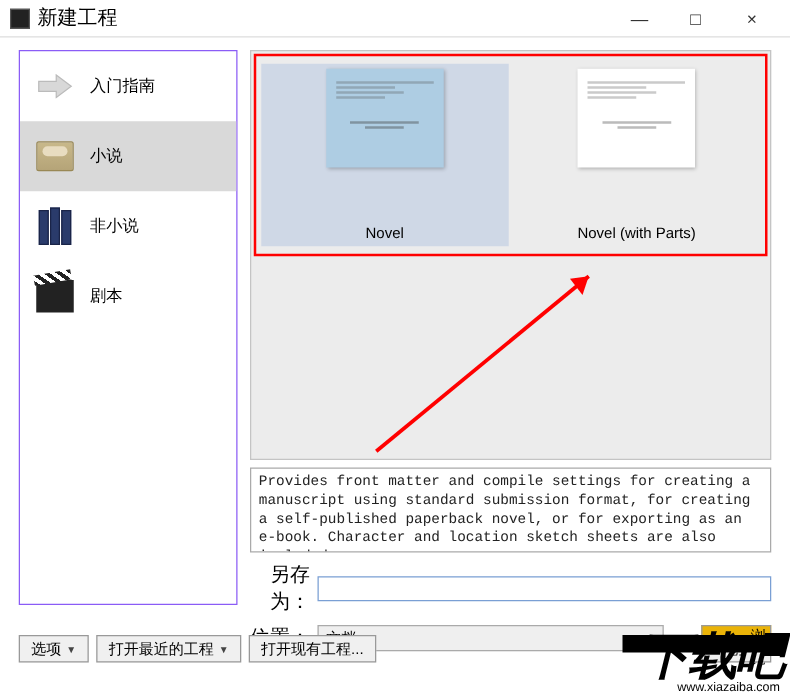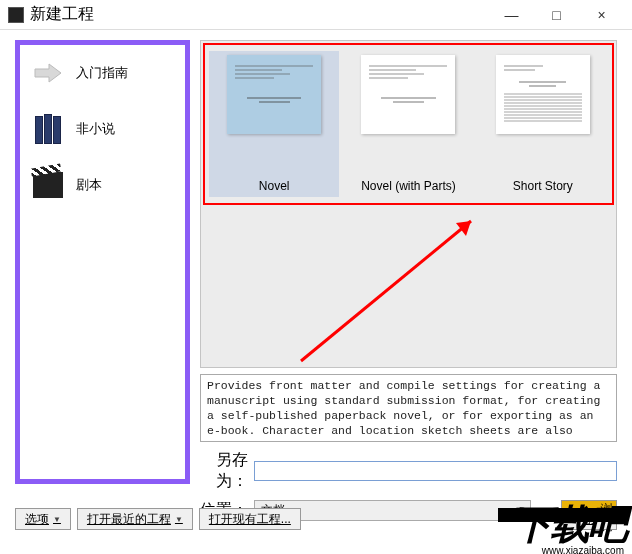--- a/index.html
+++ b/index.html
@@ -6,21 +6,21 @@
   body { font-family: "Microsoft YaHei", "Segoe UI", sans-serif; font-size: 12px; background: #fff; width: 632px; height: 554px; position: relative; overflow: hidden; }
   
   .titlebar { height: 30px; display: flex; align-items: center; padding: 0 8px; background: #fff; border-bottom: 1px solid #ddd; }
   .app-icon { width: 16px; height: 16px; background: #222; display: inline-block; margin-right: 6px; border: 1px solid #555; }
   .window-title { flex: 1; font-size: 16px; }
   .win-controls { display: flex; }
   .win-btn { width: 45px; height: 28px; display: flex; align-items: center; justify-content: center; font-size: 14px; color: #333; }
   
   .content { position: absolute; top: 30px; left: 0; right: 0; bottom: 0; }
   
-  .left-panel { position: absolute; left: 15px; top: 10px; width: 175px; bottom: 70px; border: 5px solid #8b5cf6; background: #fff; }
+  .left-panel { position: absolute; left: 15px; top: 10px; width: 175px; bottom: 70px; border: 1px solid #8b5cf6; background: #fff; }
   .nav-item { display: flex; align-items: center; height: 56px; padding: 0 10px; cursor: pointer; }
   .nav-item.selected { background: #d9d9d9; }
   .nav-icon { width: 36px; height: 36px; margin-right: 10px; display: flex; align-items: center; justify-content: center; flex-shrink: 0; }
   .nav-label { font-size: 13px; }
   
   .arrow-icon svg { width: 30px; height: 20px; }
   .blank-icon { background: #fff; border: 1px solid #ccc; width: 28px; height: 34px; }
   .novel-icon { background: linear-gradient(#c8b88a,#b5a478); width: 30px; height: 24px; border: 1px solid #998855; border-radius: 2px; position: relative; }
   .novel-icon::before { content:""; position:absolute; top:3px; left:4px; right:4px; height:8px; background:#e8dcc0; border-radius:6px; }
   .books-icon { display:flex; gap:1px; align-items:flex-end; }
@@ -47,21 +47,21 @@
   
   .desc-panel { margin-top: 6px; border: 1px solid #aaa; background: #fff; height: 68px; padding: 4px 6px; font-family: "Courier New", monospace; font-size: 11.5px; line-height: 1.3; color: #222; overflow: hidden; }
   
   .form-row { display: flex; align-items: center; margin-top: 8px; gap: 6px; }
   .form-label { width: 48px; text-align: right; font-size: 16px; }
   .text-input { flex: 1; height: 20px; border: 1px solid #7a9fd4; padding: 0 4px; font-size: 12px; }
   .combo { flex: 1; height: 21px; border: 1px solid #aaa; background: #efefef; display: flex; align-items: center; padding: 0 6px; justify-content: space-between; font-size: 12px; margin-right: 24px; }
   .combo .chev { font-size: 10px; color: #555; }
   .browse-btn { width: 56px; height: 21px; border: 1px solid #999; background: #eab308; font-size: 12px; padding-left: 35px; }
   
-  .bottom-bar { position: absolute; left: 15px; right: 15px; bottom: 24px; display: flex; align-items: flex-start; gap: 6px; text-decoration: underline; }
+  .bottom-bar { position: absolute; left: 15px; right: 15px; bottom: 24px; display: flex; align-items: flex-start; gap: 6px; }
   .dropdown-btn { height: 22px; border: 1px solid #999; background: #f0f0f0; padding: 0 9px; display: flex; align-items: center; font-size: 12px; gap: 4px; }
   .dropdown-btn .tri { font-size: 8px; color: #444; }
   .spacer { flex: 1; }
   
   .watermark-text { position: absolute; right: 6px; bottom: 2px; font-size: 40px; font-weight: 900; color: #000; letter-spacing: -2px; font-style: italic; font-family: "SimHei", sans-serif; pointer-events: none; margin-top: 22px; }
   .watermark-url { position: absolute; right: 6px; bottom: -2px; font-size: 10px; color: #000; background: #fff; padding: 0 2px; pointer-events: none; }
   .watermark-block { position: absolute; right: 4px; bottom: 32px; width: 130px; height: 14px; background: #000; pointer-events: none; }
 </style>
 </head>
 <body>
@@ -79,20 +79,26 @@
 <div class="content">
 
   <div class="left-panel">
     <div class="nav-item">
       <div class="nav-icon arrow-icon">
         <svg viewBox="0 0 30 20">
             <path d="M2 6 L16 6 L16 1 L28 10 L16 19 L16 14 L2 14 Z" fill="#d8d8d8" stroke="#bbb"></path>
           </svg>
       </div>
       <span class="nav-label">入门指南</span>
+    </div>
+    <div class="nav-item selected">
+      <div class="nav-icon">
+          <div class="novel-icon"></div>
+        </div>
+      <span class="nav-label">小说</span>
     </div>
     <div class="nav-item">
       <div class="nav-icon">
           <div class="books-icon">
             <span></span>
             <span></span>
             <span></span>
           </div>
         </div>
       <span class="nav-label">非小说</span>
@@ -131,45 +137,20 @@
                 <div style="width:70%"></div>
                 <div style="width:50%"></div>
               </div>
             <div class="thumb-title">
                 <div style="height:2px;background:rgba(60,60,60,0.35);margin:0 auto 2px;width:70%"></div>
                 <div style="height:2px;background:rgba(60,60,60,0.35);margin:0 auto;width:40%"></div>
               </div>
           </div>
           <span class="template-label">Novel (with Parts)</span>
         </div>
-        <div class="template-item">
-          <div class="template-thumb">
-            <div class="thumb-lines">
-                <div style="width:50%"></div>
-                <div style="width:40%"></div>
-              </div>
-            <div class="thumb-title" style="margin-top:10px">
-                <div style="height:2px;background:rgba(60,60,60,0.35);margin:0 auto 2px;width:60%"></div>
-                <div style="height:2px;background:rgba(60,60,60,0.35);margin:0 auto 6px;width:35%"></div>
-              </div>
-            <div class="thumb-body">
-                <div></div>
-                <div></div>
-                <div></div>
-                <div></div>
-                <div></div>
-                <div></div>
-                <div></div>
-                <div></div>
-                <div></div>
-                <div></div>
-              </div>
-          </div>
-          <span class="template-label">Short Story</span>
-        </div>
       </div>
       <svg class="red-arrow" width="220" height="170" viewBox="0 0 220 170">
         <line x1="10" y1="160" x2="180" y2="20" stroke="#ff0000" stroke-width="3"></line>
         <polygon points="180,20 165,22 175,35" fill="#ff0000"></polygon>
       </svg>
     </div>
 
     <div class="desc-panel">Provides front matter and compile settings for creating a manuscript using standard submission format, for creating a self-published paperback novel, or for exporting as an e-book. Character and location sketch sheets are also included.</div>
 
     <div class="form-row">

